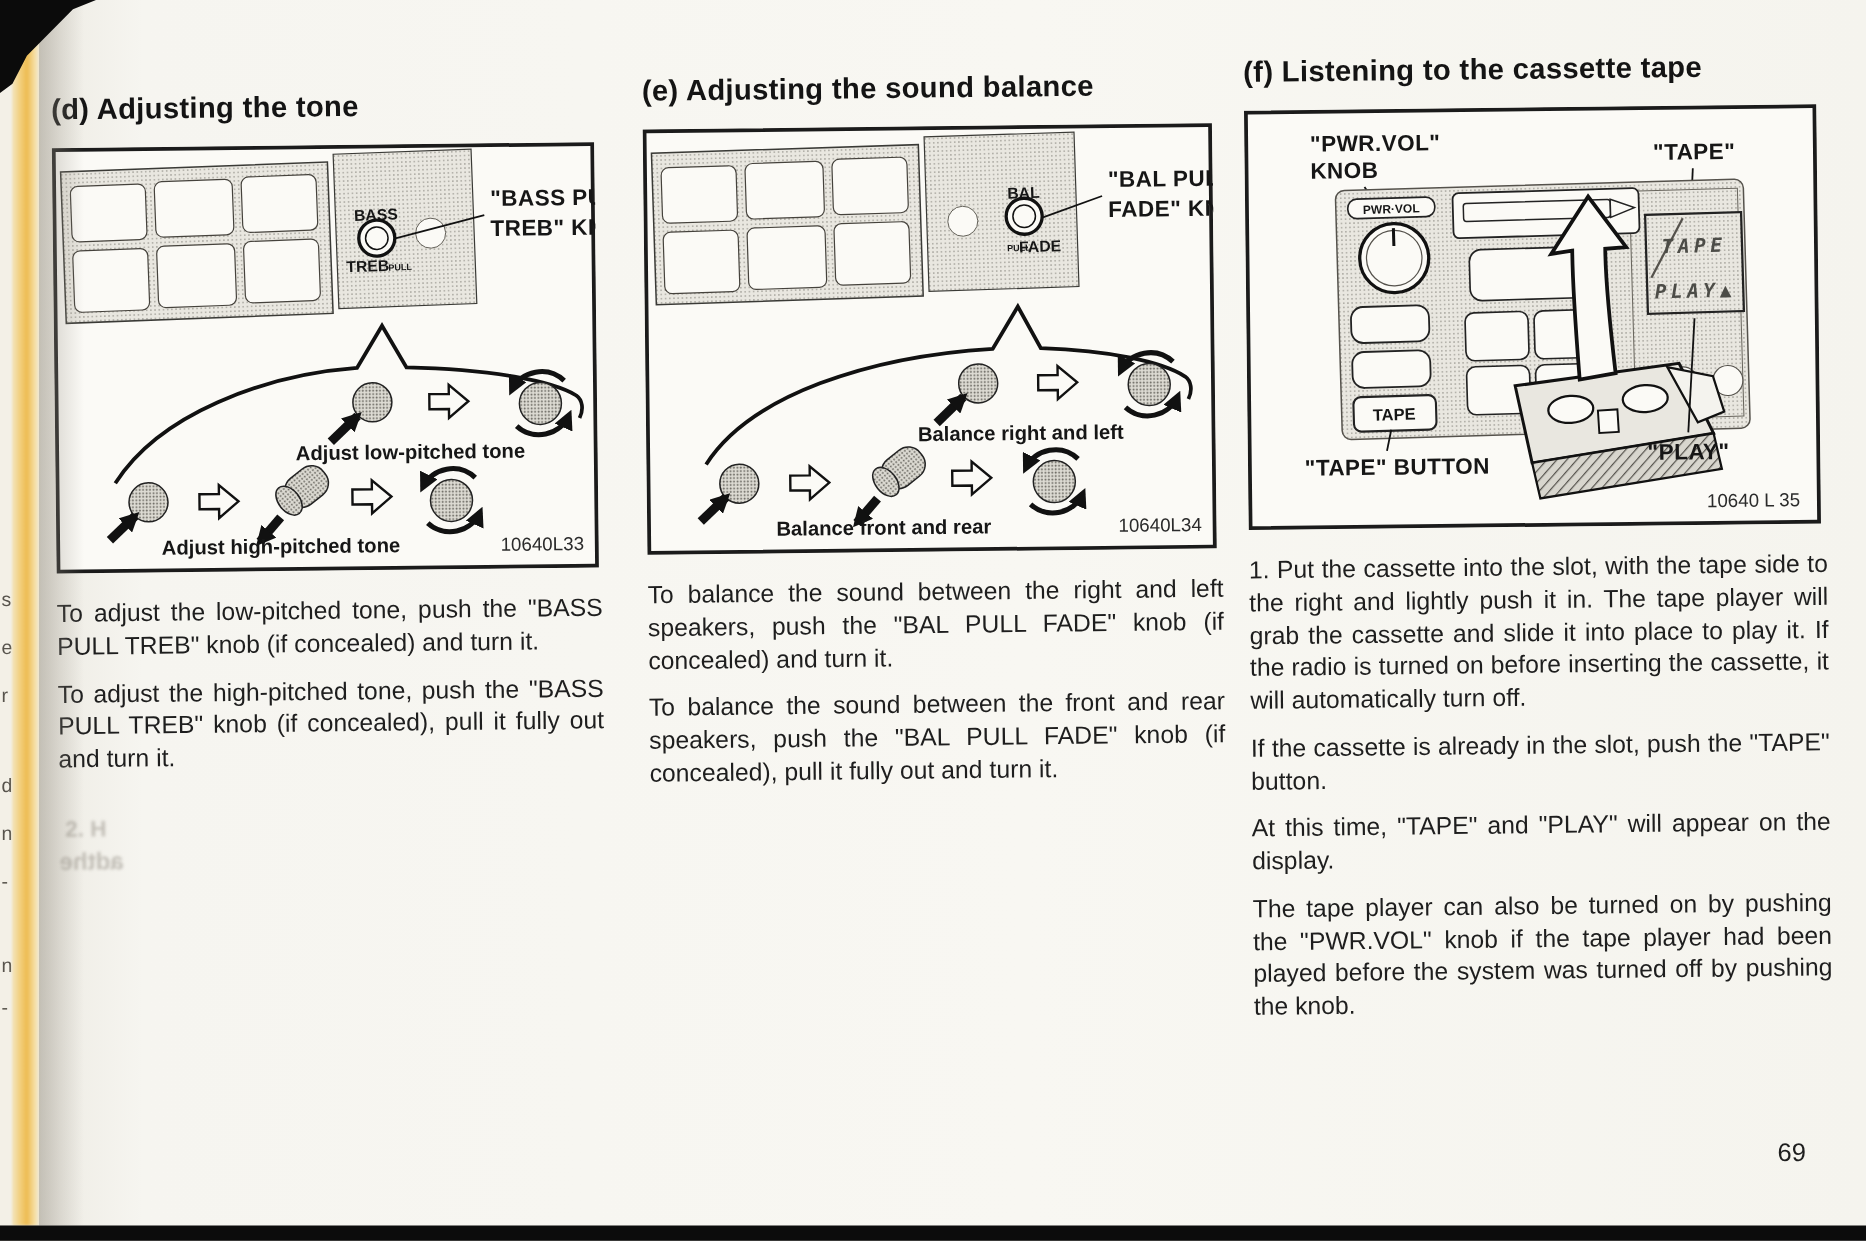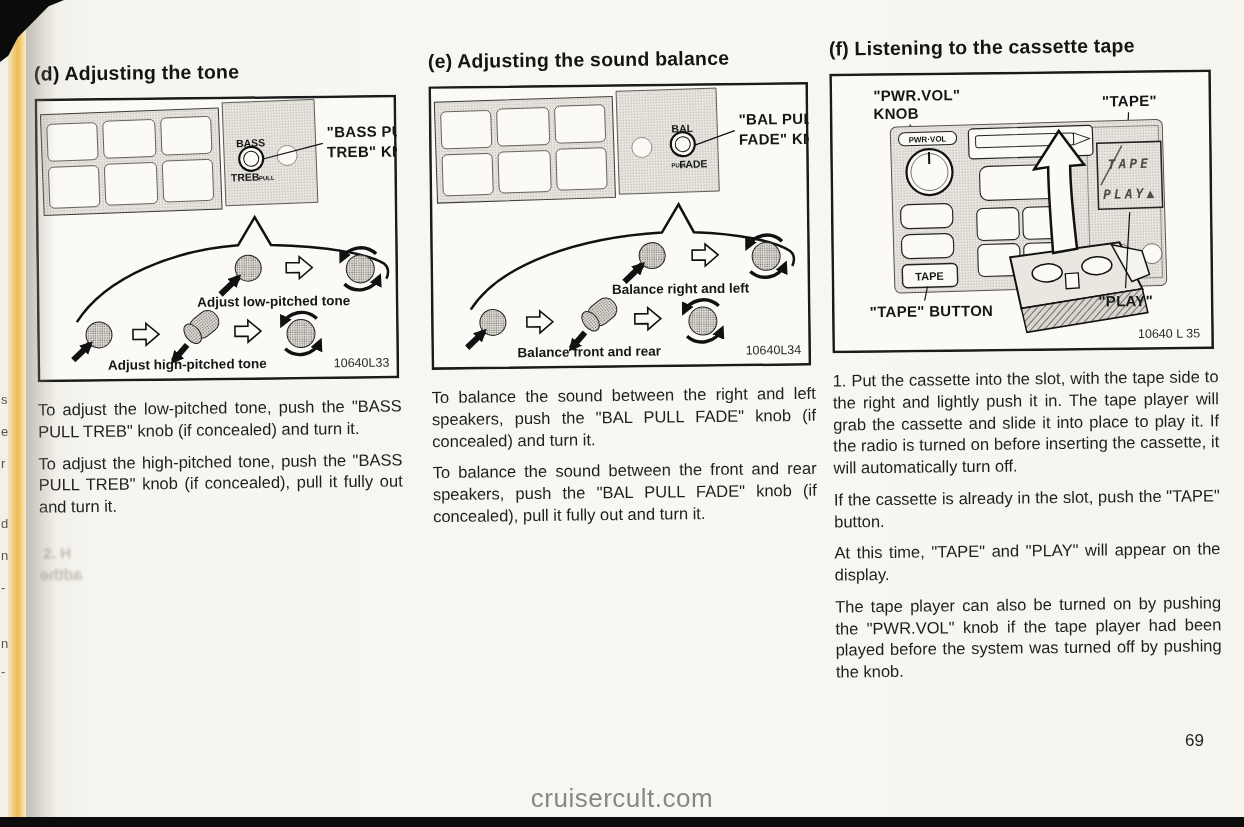--- a/index.html
+++ b/index.html
@@ -12,21 +12,21 @@
   .edge-frag{position:absolute;left:1px;font-size:13px;color:#57534c;}
   .edge-band{position:absolute;left:8px;top:0;bottom:10px;width:18px;filter:blur(.6px);
         background:linear-gradient(90deg,#f3e6c0 0%,#f2cf7d 30%,#edbc52 55%,#f6dfa5 85%,#f0e9d5 100%);}
   .edge-curve{position:absolute;left:26px;top:0;bottom:10px;width:30px;
         background:linear-gradient(90deg,rgba(150,144,132,.45),rgba(246,245,240,0));}
   .corner-tl{position:absolute;top:0;left:0;width:64px;height:62px;background:#0b0b0b;
         clip-path:polygon(0 0,100% 0,76% 10%,28% 60%,13% 90%,0 100%);}
   .bottom-bar{position:absolute;left:0;right:0;bottom:0;height:10px;background:#0c0c0c;}
   .watermark{position:absolute;left:0;right:0;bottom:13px;text-align:center;
         font-size:26px;color:#878787;letter-spacing:.5px;}
-  .pagenum{position:absolute;right:40px;bottom:76px;font-size:17px;color:#1e1e1e;margin-top:35px;}
+  .pagenum{position:absolute;right:40px;bottom:48px;font-size:17px;color:#1e1e1e;margin-top:35px;}
   .tilt{position:absolute;inset:0;transform:rotate(-0.65deg);transform-origin:620px 420px;}
   .col{position:absolute;}
   .col-d{left:38px;top:56px;width:364px;}
   .col-e{left:432px;top:48px;width:384px;}
   .col-f{left:833px;top:40px;width:386px;}
   .h1{font-size:19.5px;font-weight:700;color:#141414;letter-spacing:.2px;margin:0;}
   .fig{display:block;margin-top:13px;}
   .body{margin-top:17px;}
   .body p{font-size:16.5px;line-height:1.32;text-align:justify;color:#1e1e1e;margin:0 0 10px 0;}
   .ghost{position:absolute;color:#9a958c;opacity:.55;filter:blur(1px);font-weight:700;}
@@ -313,15 +313,14 @@
     <span class="edge-frag" style="top:548px">n</span>
     <span class="edge-frag" style="top:580px">-</span>
     <span class="edge-frag" style="top:636px">n</span>
     <span class="edge-frag" style="top:664px">-</span>
   </div>
   <div class="edge-band"></div>
   <div class="edge-curve"></div>
   <div class="corner-tl"></div>
 
   <div class="pagenum">69</div>
-  <div class="watermark">cruisercult.com</div>
   <div class="bottom-bar"></div>
 </div>
 
 </body></html>

